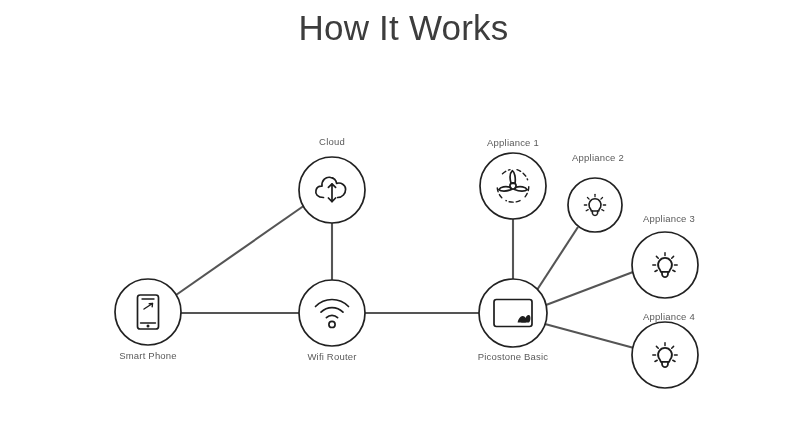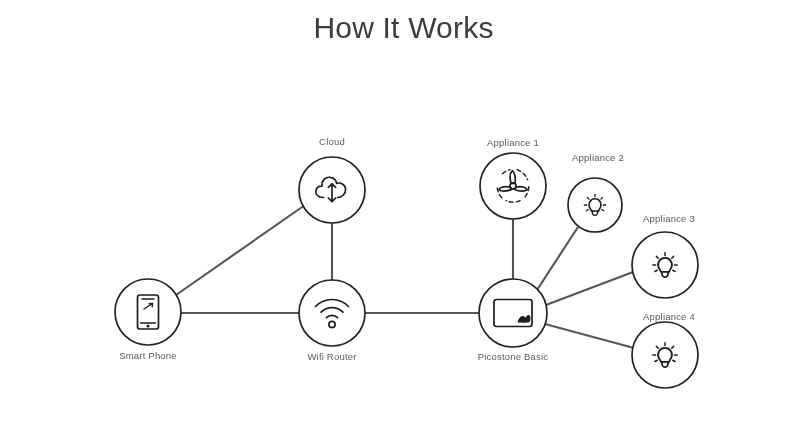--- a/index.html
+++ b/index.html
@@ -14,21 +14,21 @@
     color: #333333;
     overflow: hidden;
     position: relative;
   }
   #page-title {
     position: absolute;
     top: 0;
     left: 0;
     width: 807px;
     text-align: center;
-    font-size: 30px;
+    font-size: 35px;
     font-weight: 400;
     color: #3d3d3d;
     letter-spacing: 0.2px;
     line-height: 56px;
     font-family: "Liberation Sans", sans-serif;
   }
   #diagram-wrap {
     position: absolute;
     top: 0;
     left: 0;

